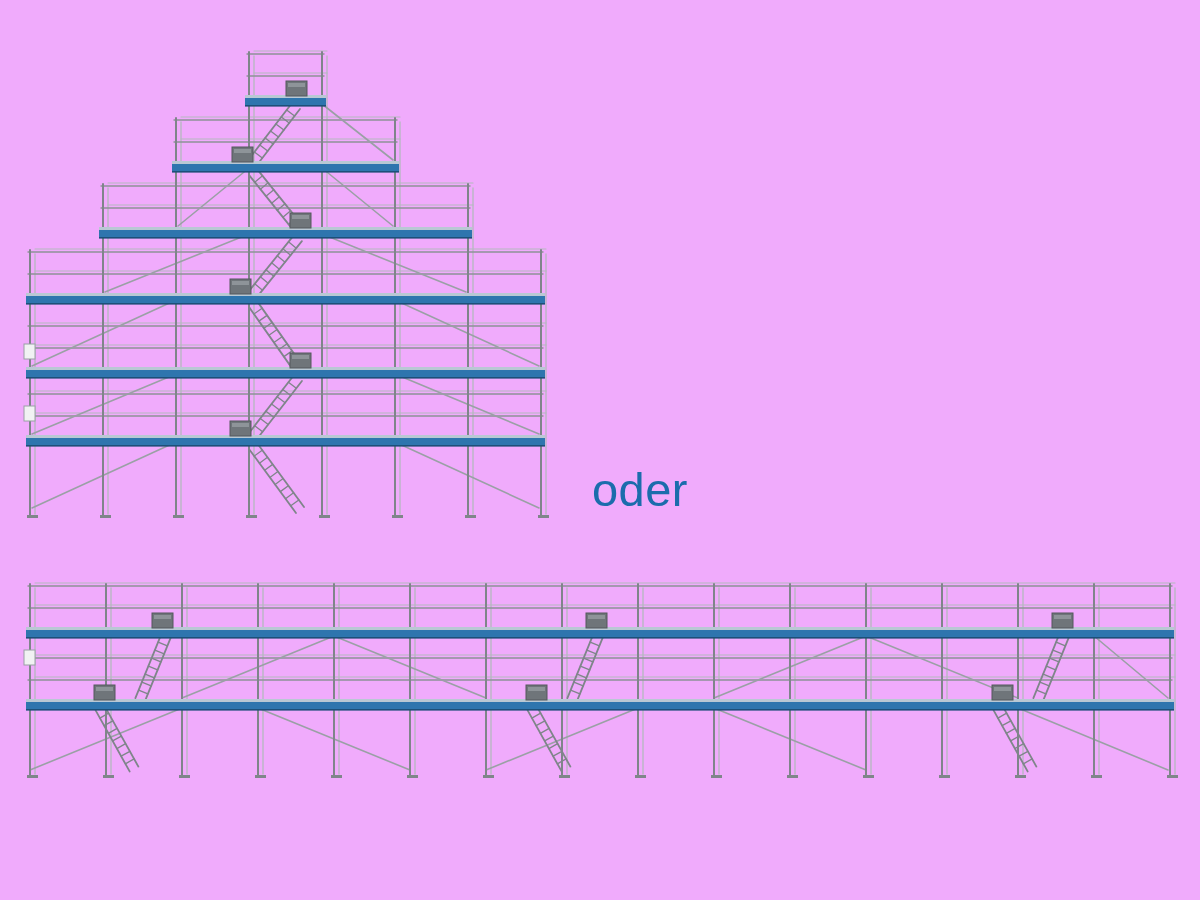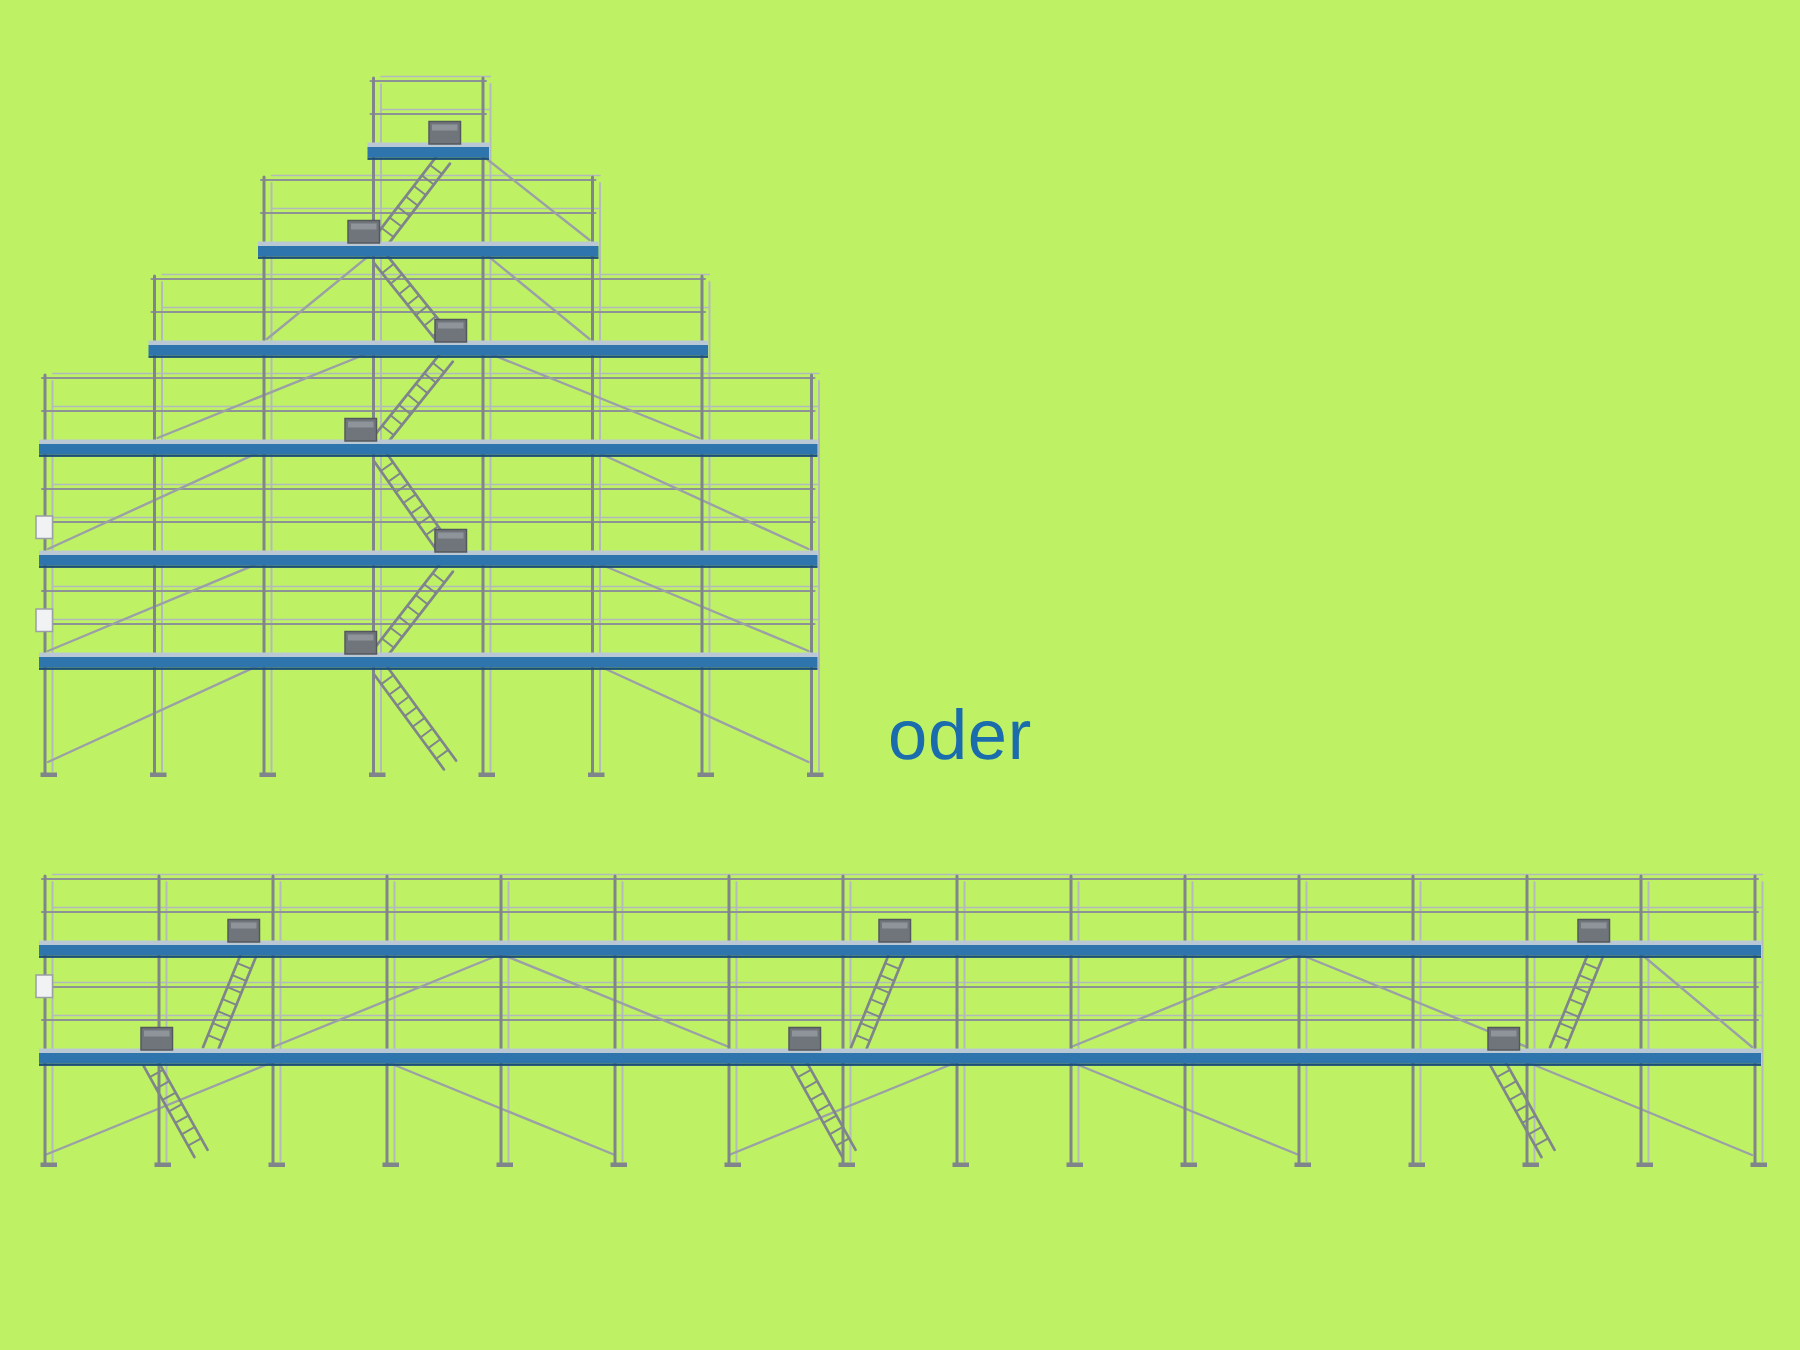--- a/index.html
+++ b/index.html
@@ -5,21 +5,21 @@
   html, body {
     margin: 0;
     padding: 0;
     background: #ffffff;
     font-family: "Liberation Sans", sans-serif;
   }
   .page {
     position: relative;
     width: 1200px;
     height: 900px;
-    background: #bef264;
+    background: #f0abfc;
     overflow: hidden;
   }
   #illustration {
     position: absolute;
     left: 0;
     top: 0;
   }
   .oder-label {
     position: absolute;
     left: 570px;

